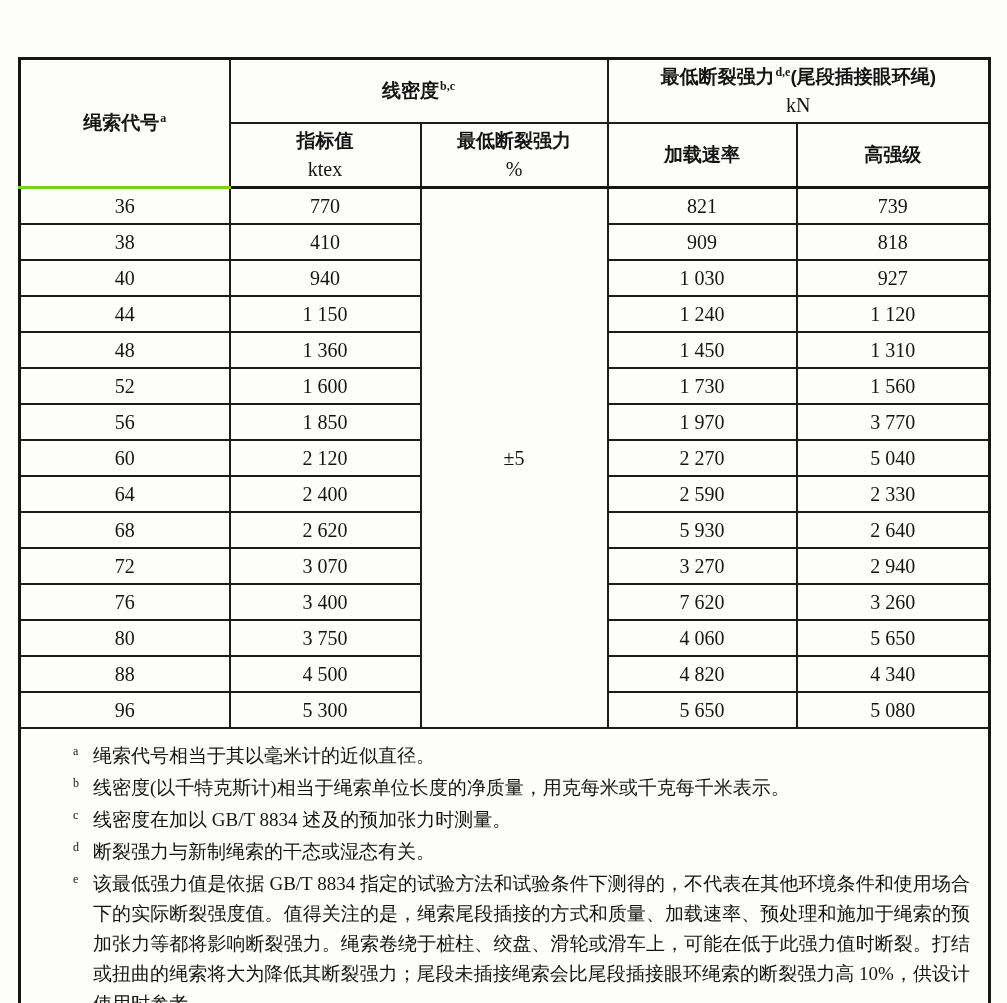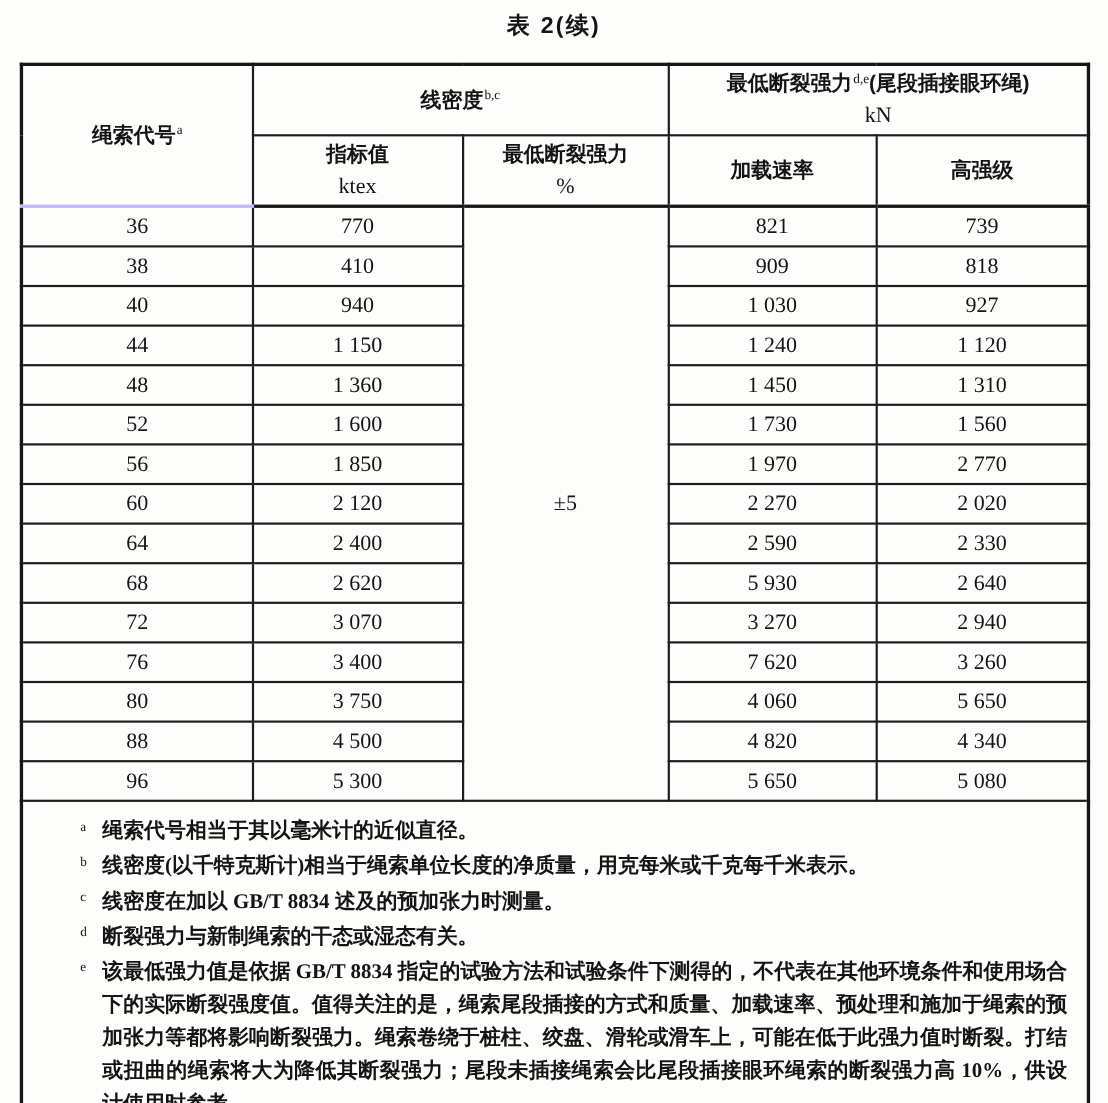--- a/index.html
+++ b/index.html
@@ -27,28 +27,28 @@
     padding:0;margin:0;
     text-align:center;vertical-align:middle;
   }
   thead th{
     font-family:"Liberation Sans","DejaVu Sans",sans-serif;
     font-weight:600;font-size:19px;
     background:#fdfdfc;
   }
   thead tr.hrow1 th{height:62px;}
   thead tr.hrow2 th{height:62px;border-bottom:3px solid #161616;}
-  thead th.span-both{border-bottom:3px solid #c4b5fd;}
+  thead th.span-both{border-bottom:3px solid #84cc16;}
   thead .line{line-height:29px;}
   thead .unit{
     font-family:"Liberation Serif","DejaVu Serif",serif;
     font-weight:normal;font-size:20px;line-height:29px;
   }
   sup.fnref{
-    font-size:12px;font-weight:normal;
+    font-size:12px;font-weight:bold;
     font-family:"Liberation Serif","DejaVu Serif",serif;
     vertical-align:super;line-height:0;margin-left:1px;
   }
   tbody td{
     height:34px;font-size:20px;
     font-family:"Liberation Serif","DejaVu Serif",serif;
   }
   td.dev-cell{font-size:20px;}
   tfoot td.footnotes{
     vertical-align:top;text-align:left;
@@ -58,29 +58,27 @@
   }
   .fn{display:flex;line-height:30px;margin:0 0 2px 0;}
   .fn .fn-sup{
     flex:0 0 20px;width:20px;
     font-size:12px;transform:translateY(-5px);
     text-align:left;
   }
   .fn .fn-text{
     flex:1 1 auto;
     text-align:justify;
-    font-weight:bold;
   }
 </style>
 </head>
 <body>
 
 <div class="page">
 
-  <div class="doc-title">表 2(续)</div>
 
   <table class="std">
     <colgroup>
       <col style="width:210px">
       <col style="width:191px">
       <col style="width:187px">
       <col style="width:189px">
       <col style="width:193px">
     </colgroup>
     <thead>
@@ -146,27 +144,27 @@
         <tr>
           <td>52</td>
           <td>1 600</td>
           <td>1 730</td>
           <td>1 560</td>
         </tr>
         <tr>
           <td>56</td>
           <td>1 850</td>
           <td>1 970</td>
-          <td>2 770</td>
+          <td>3 770</td>
         </tr>
         <tr>
           <td>60</td>
           <td>2 120</td>
           <td>2 270</td>
-          <td>2 020</td>
+          <td>5 040</td>
         </tr>
         <tr>
           <td>64</td>
           <td>2 400</td>
           <td>2 590</td>
           <td>2 330</td>
         </tr>
         <tr>
           <td>68</td>
           <td>2 620</td>

